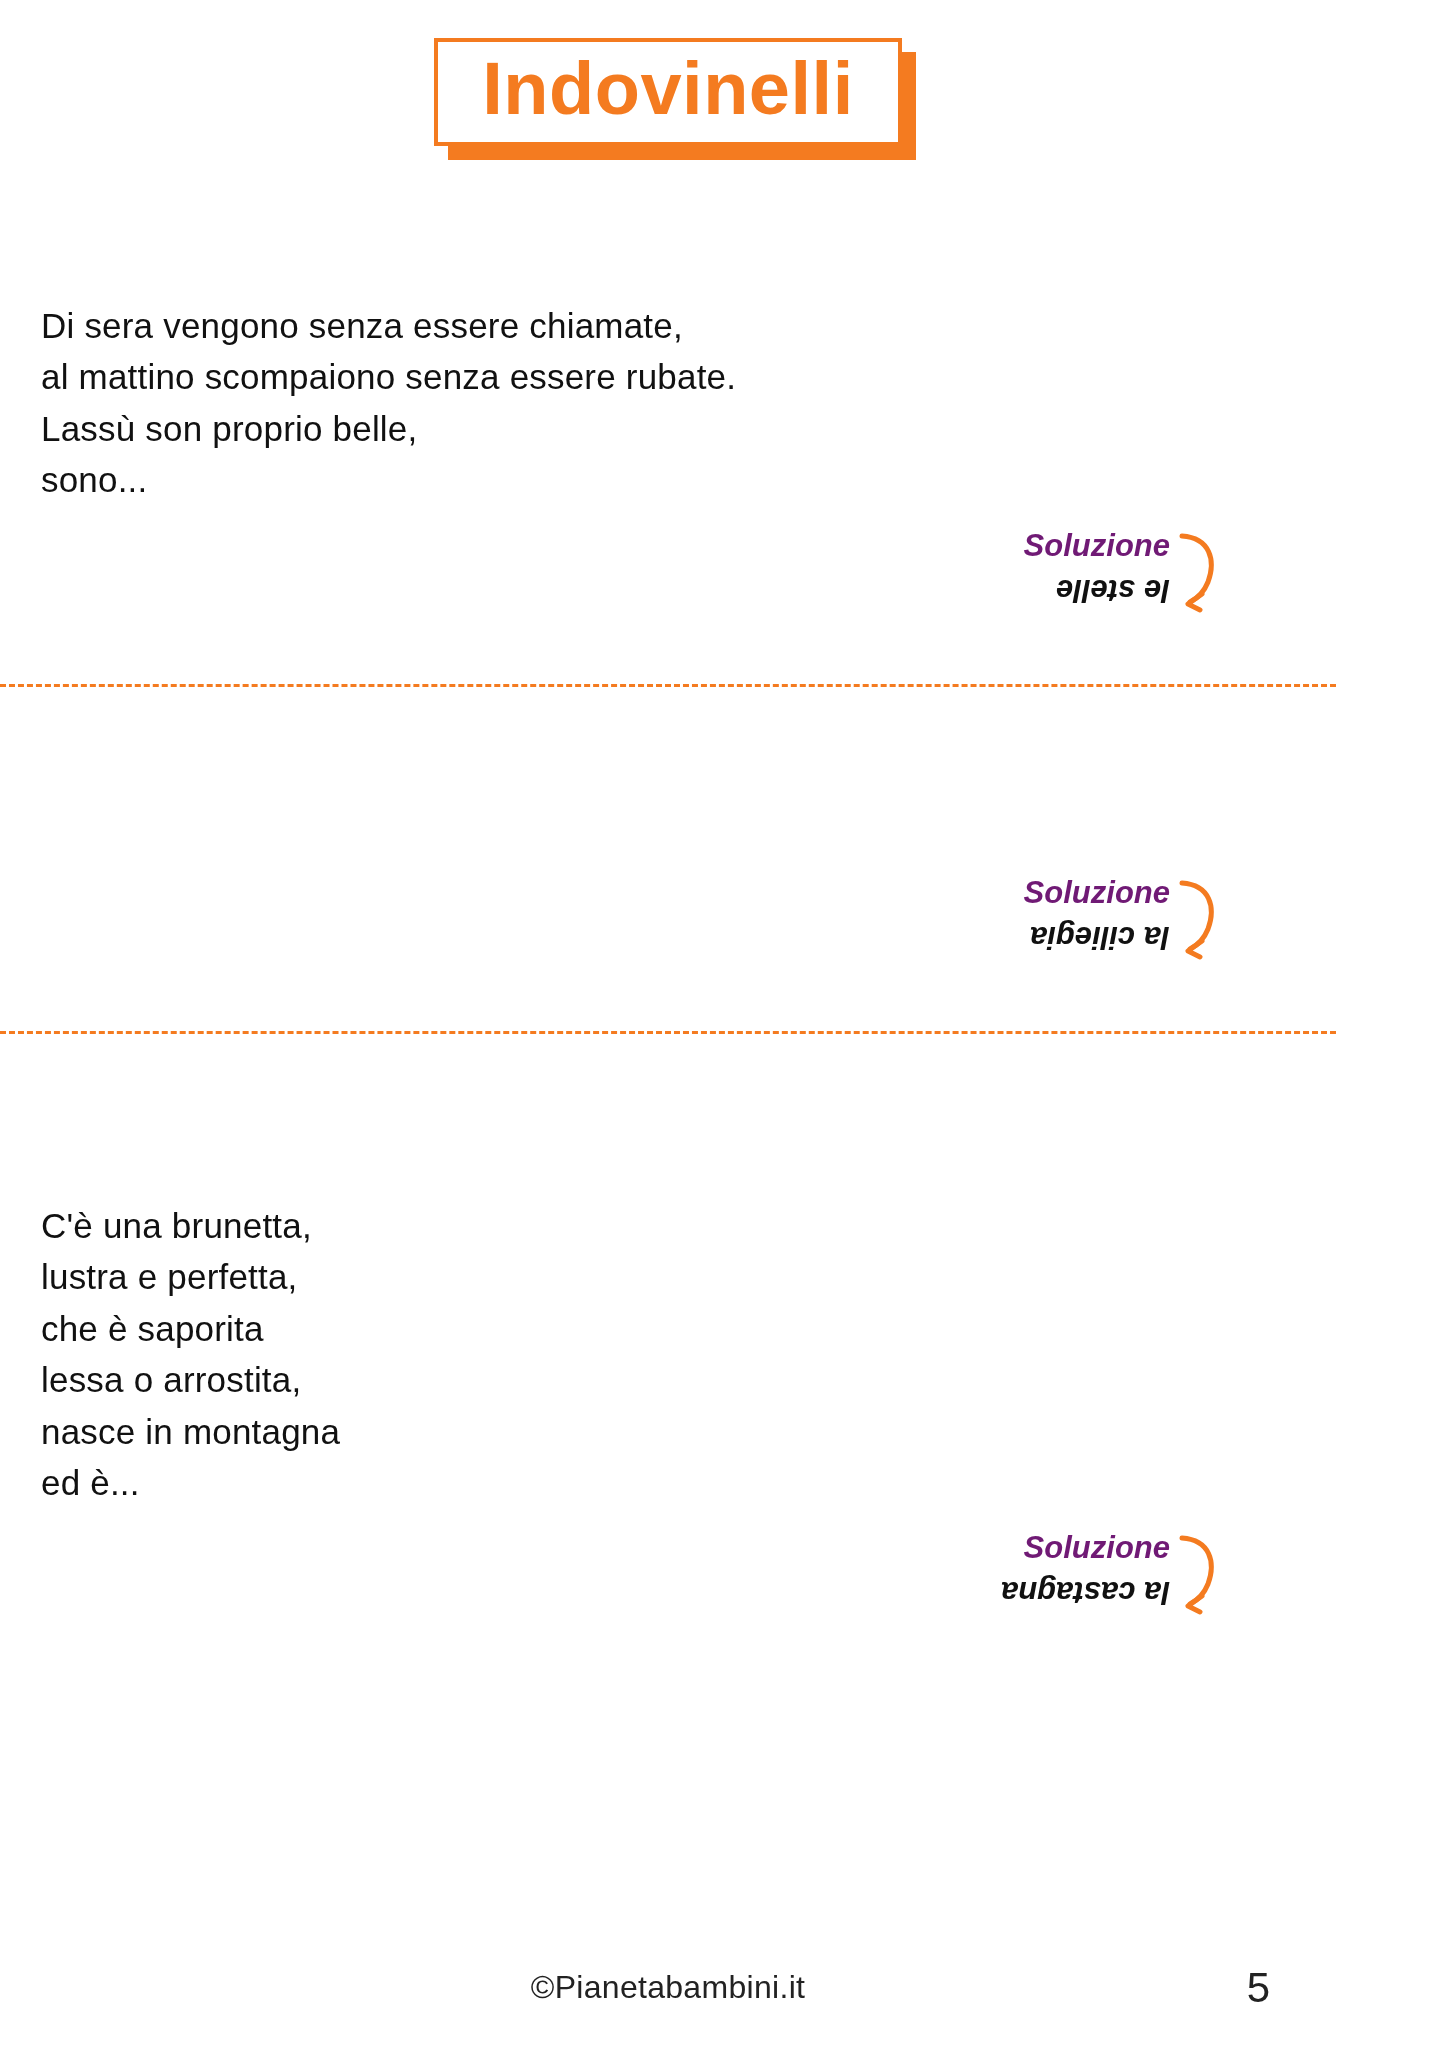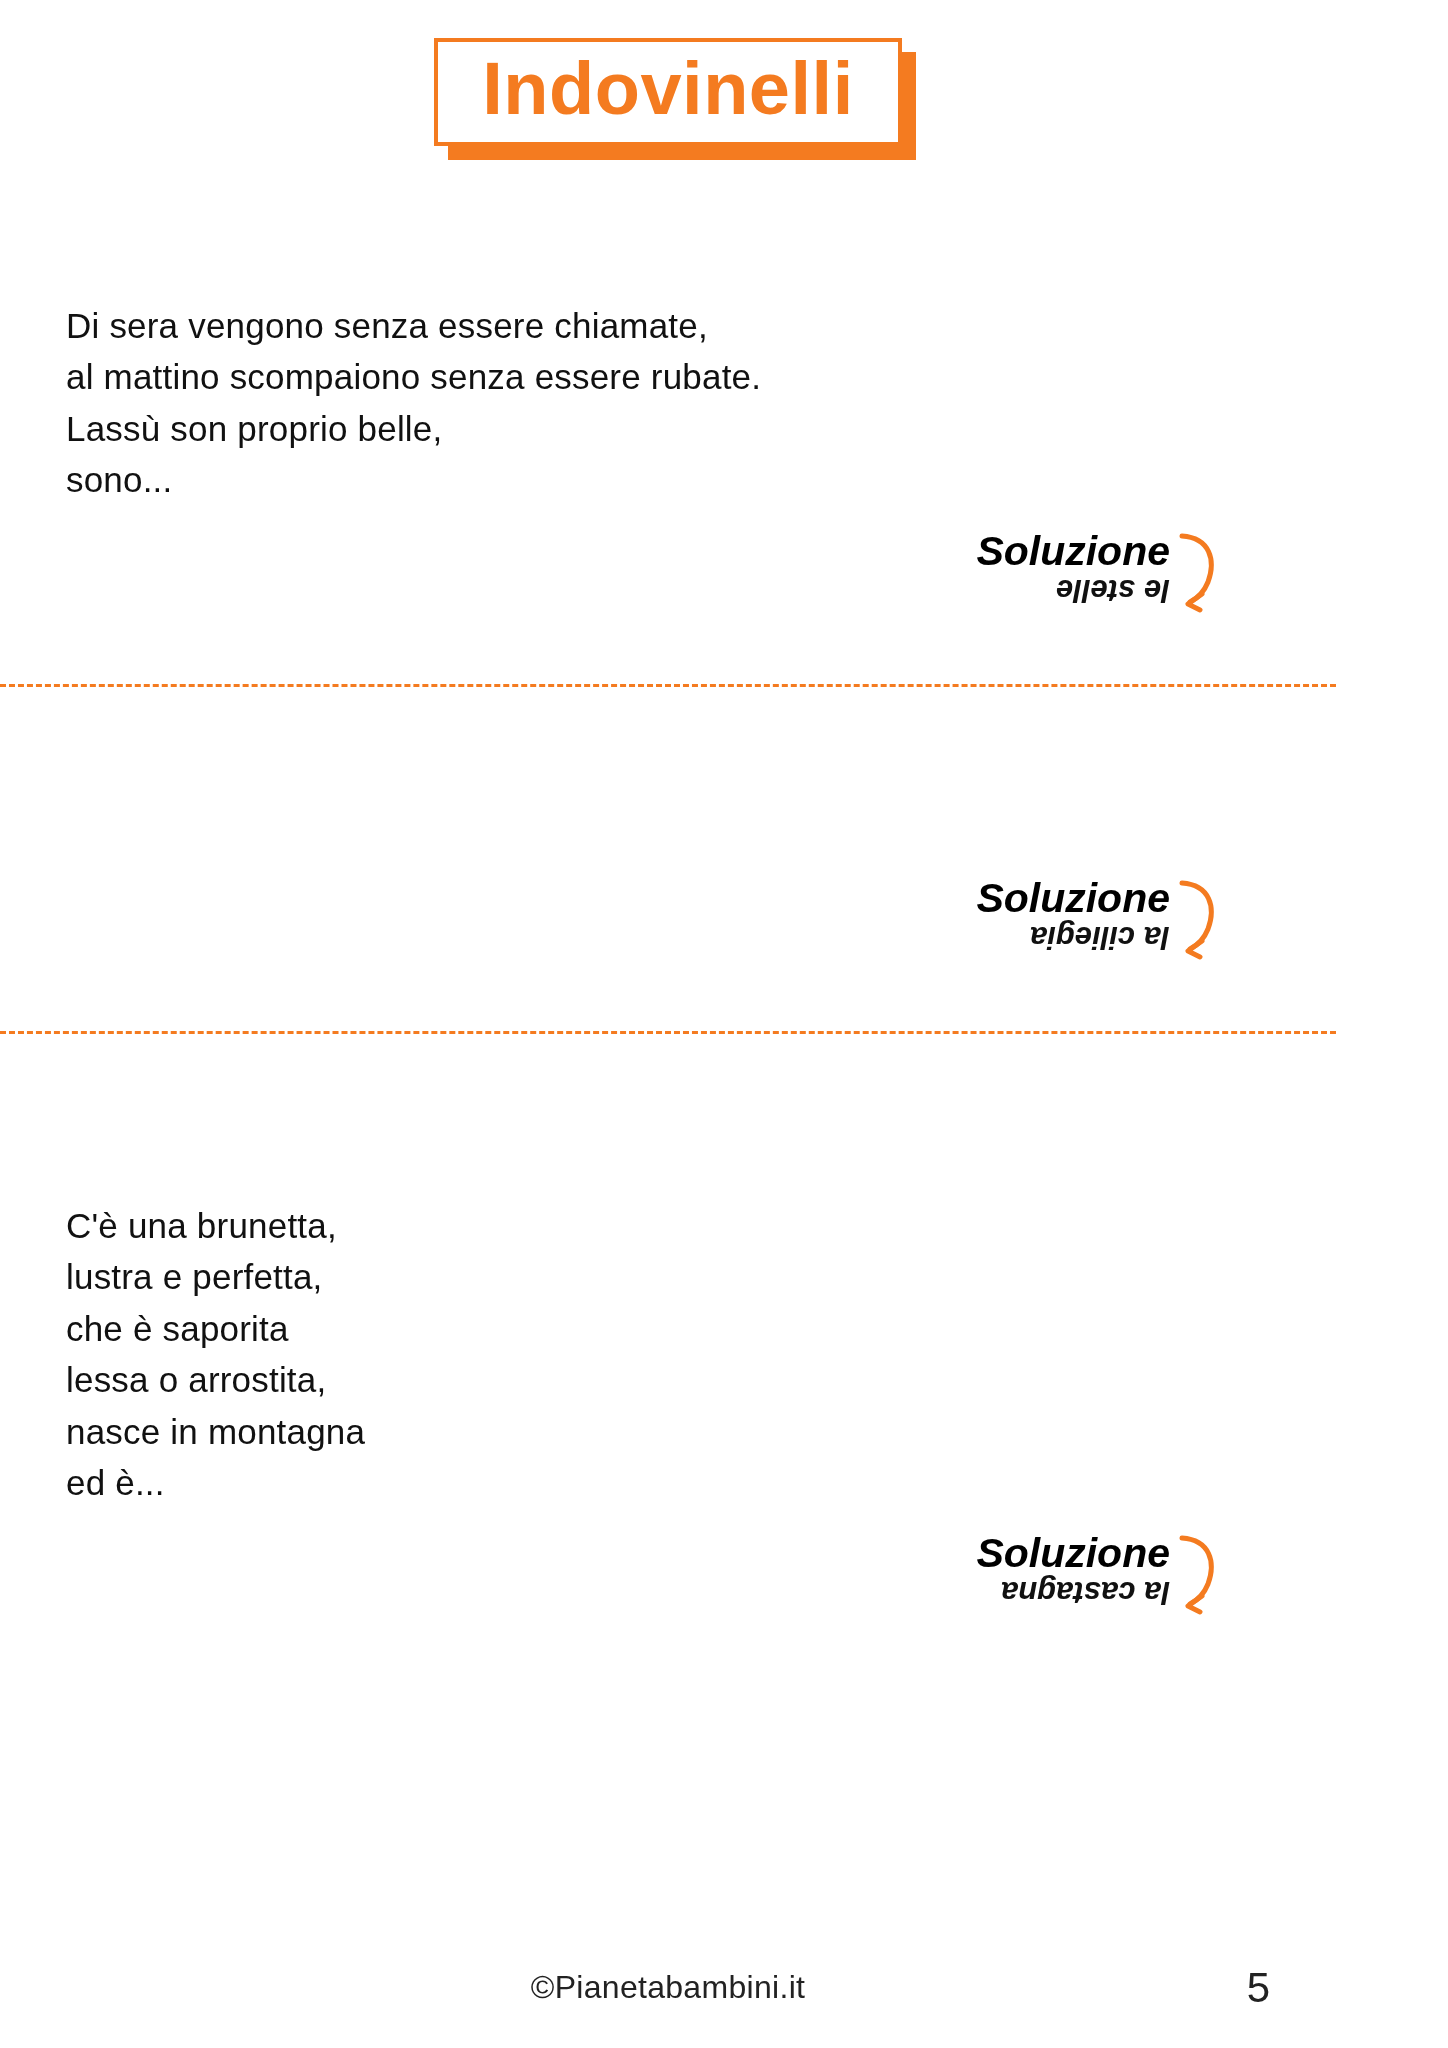--- a/index.html
+++ b/index.html
@@ -64,43 +64,43 @@
 
   
   .riddles {
     position: absolute;
     top: 300px;
     left: 0;
     width: 100%;
   }
   .riddle {
     position: relative;
-    padding: 0 66px 0 66px;
+    padding: 0 66px 0 41px;
     box-sizing: border-box;
   }
   .riddle-text {
     font-size: 35px;
     line-height: 1.47;
     color: #111111;
     white-space: pre-line;
     letter-spacing: 0.2px;
   }
   .solution-row {
     position: relative;
     height: 110px;
     margin-top: 22px;
   }
   .solution-label {
     position: absolute;
     right: 100px;
     top: 0;
-    font-size: 41px;
+    font-size: 31px;
     font-style: italic;
     font-weight: bold;
-    color: #000000;
+    color: #701a75;
   }
   .solution-answer {
     position: absolute;
     right: 100px;
     top: 44px;
     font-size: 31px;
     font-style: italic;
     font-weight: bold;
     color: #111111;
     transform: rotate(180deg);

